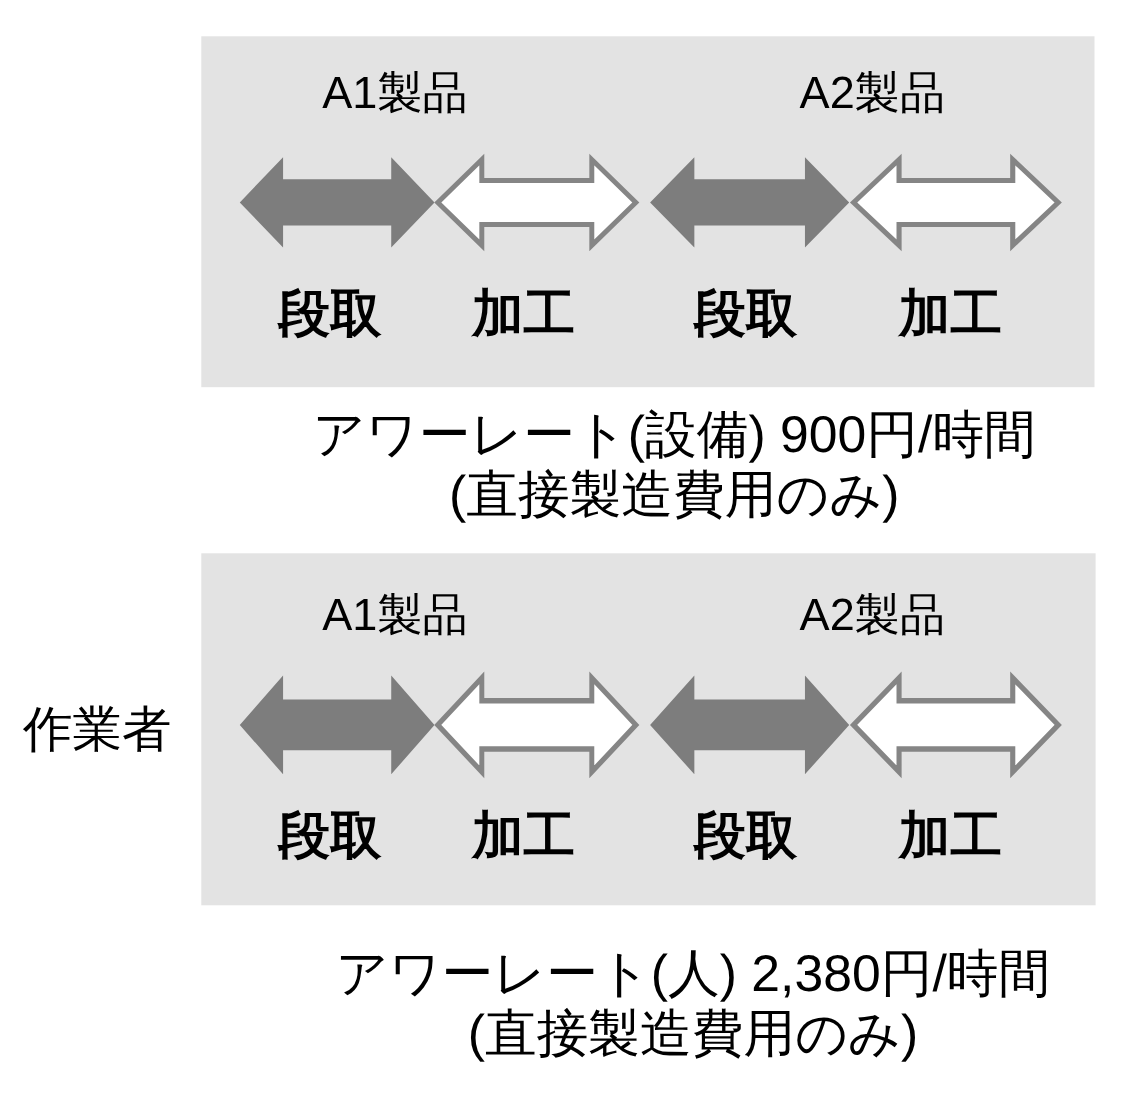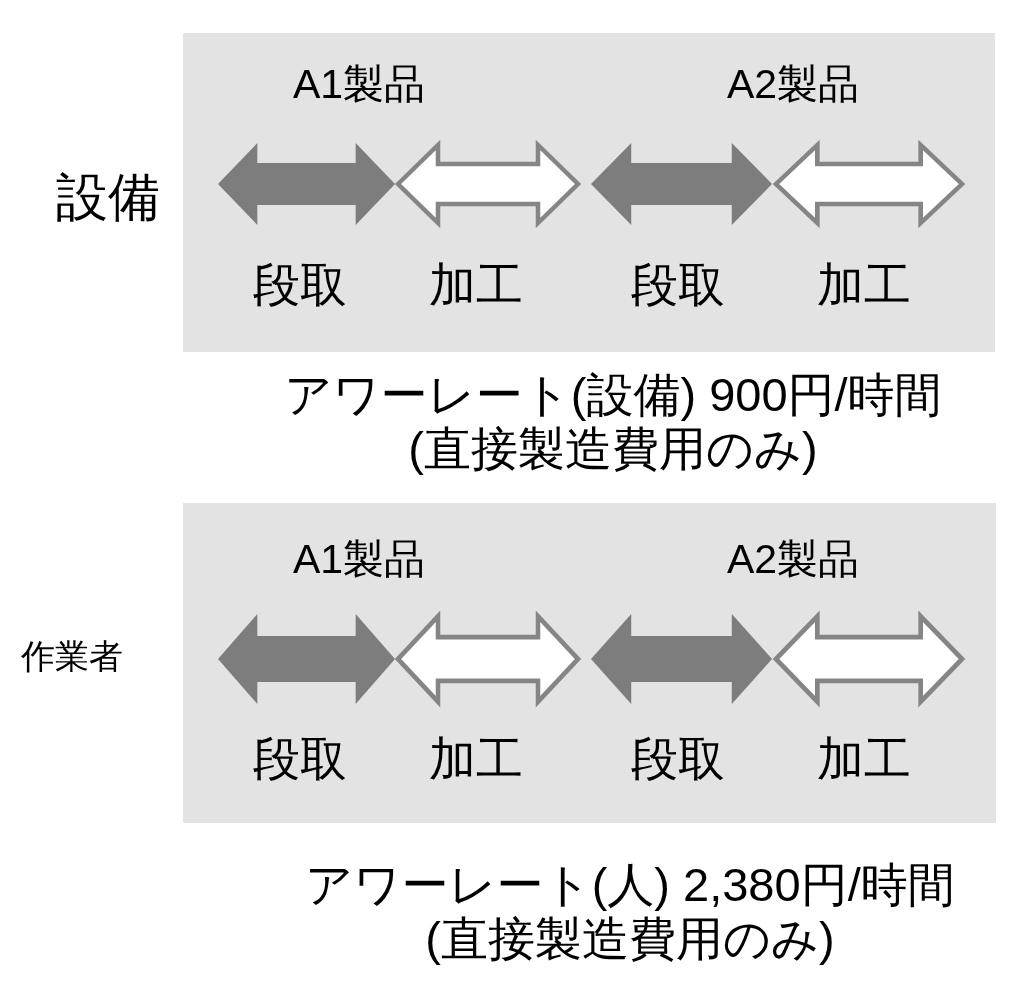--- a/index.html
+++ b/index.html
@@ -6,21 +6,21 @@
   .canvas{
     position:relative;
     width:1024px;height:1000px;
     background:#fff;
     overflow:hidden;
     font-family:"Liberation Sans","DejaVu Sans",sans-serif;
     color:var(--text,#000);
   }
   .row-label{position:absolute;line-height:1.2;white-space:nowrap;}
   #lbl-equipment{left:56px;top:166px;font-size:52px;}
-  #lbl-worker{left:21px;top:636px;font-size:34px;}
+  #lbl-worker{left:21px;top:636px;font-size:45px;}
 
   .panel{position:absolute;background:var(--panel-bg,#e3e3e3);}
   .p1{left:183px;top:33px;width:812px;height:319px;}
   .p2{left:183px;top:503px;width:813px;height:320px;}
 
   .ptitle{position:absolute;width:300px;text-align:center;
           font-size:41px;line-height:1.15;white-space:nowrap;}
   .t1{left:26px}.t2{left:460px}
   .p1 .ptitle{top:28px}.p2 .ptitle{top:33px}
 
@@ -30,35 +30,34 @@
   .a1{left:35px;width:177px;}
   .a2{left:215px;width:180px;}
   .a3{left:408px;width:181px;}
   .a4{left:593px;width:186px;}
   .poly-setup{fill:var(--setup-arrow-fill,#7d7d7d);stroke:none;}
   .poly-proc{fill:var(--processing-arrow-fill,#ffffff);
              stroke:var(--processing-arrow-stroke,#858585);
              stroke-width:4.5;stroke-linejoin:miter;}
 
   .phase{position:absolute;width:180px;text-align:center;
-         font-size:47px;line-height:1.2;white-space:nowrap;}
+         font-size:47px;line-height:1.2;white-space:nowrap;font-weight:bold;}
   .l1{left:27px}.l2{left:203px}.l3{left:405px}.l4{left:591px}
   .p1 .phase{top:224px}.p2 .phase{top:228px}
 
   .caption{position:absolute;text-align:center;
            font-size:47px;line-height:54px;white-space:nowrap;}
   #cap-equipment{left:183px;width:860px;top:368px;}
   #cap-worker{left:200px;width:860px;top:858px;}
 </style>
 </head>
 <body>
 
 <div class="canvas">
 
-  <div class="row-label" id="lbl-equipment">設備</div>
 
   <section class="panel p1">
     <div class="ptitle t1">A1製品</div>
     <div class="ptitle t2">A2製品</div>
 
     <svg class="arrow a1" viewBox="0 0 180 84" preserveAspectRatio="none">
       <polygon class="poly-setup" points="0,42 40,1 40,21 140,21 140,1 180,42 140,83 140,63 40,63 40,83"></polygon>
     </svg>
     <svg class="arrow a2" viewBox="0 0 180 84" preserveAspectRatio="none">
       <polygon class="poly-proc" points="0,42 40,3 40,22 140,22 140,3 180,42 140,81 140,62 40,62 40,81"></polygon>

